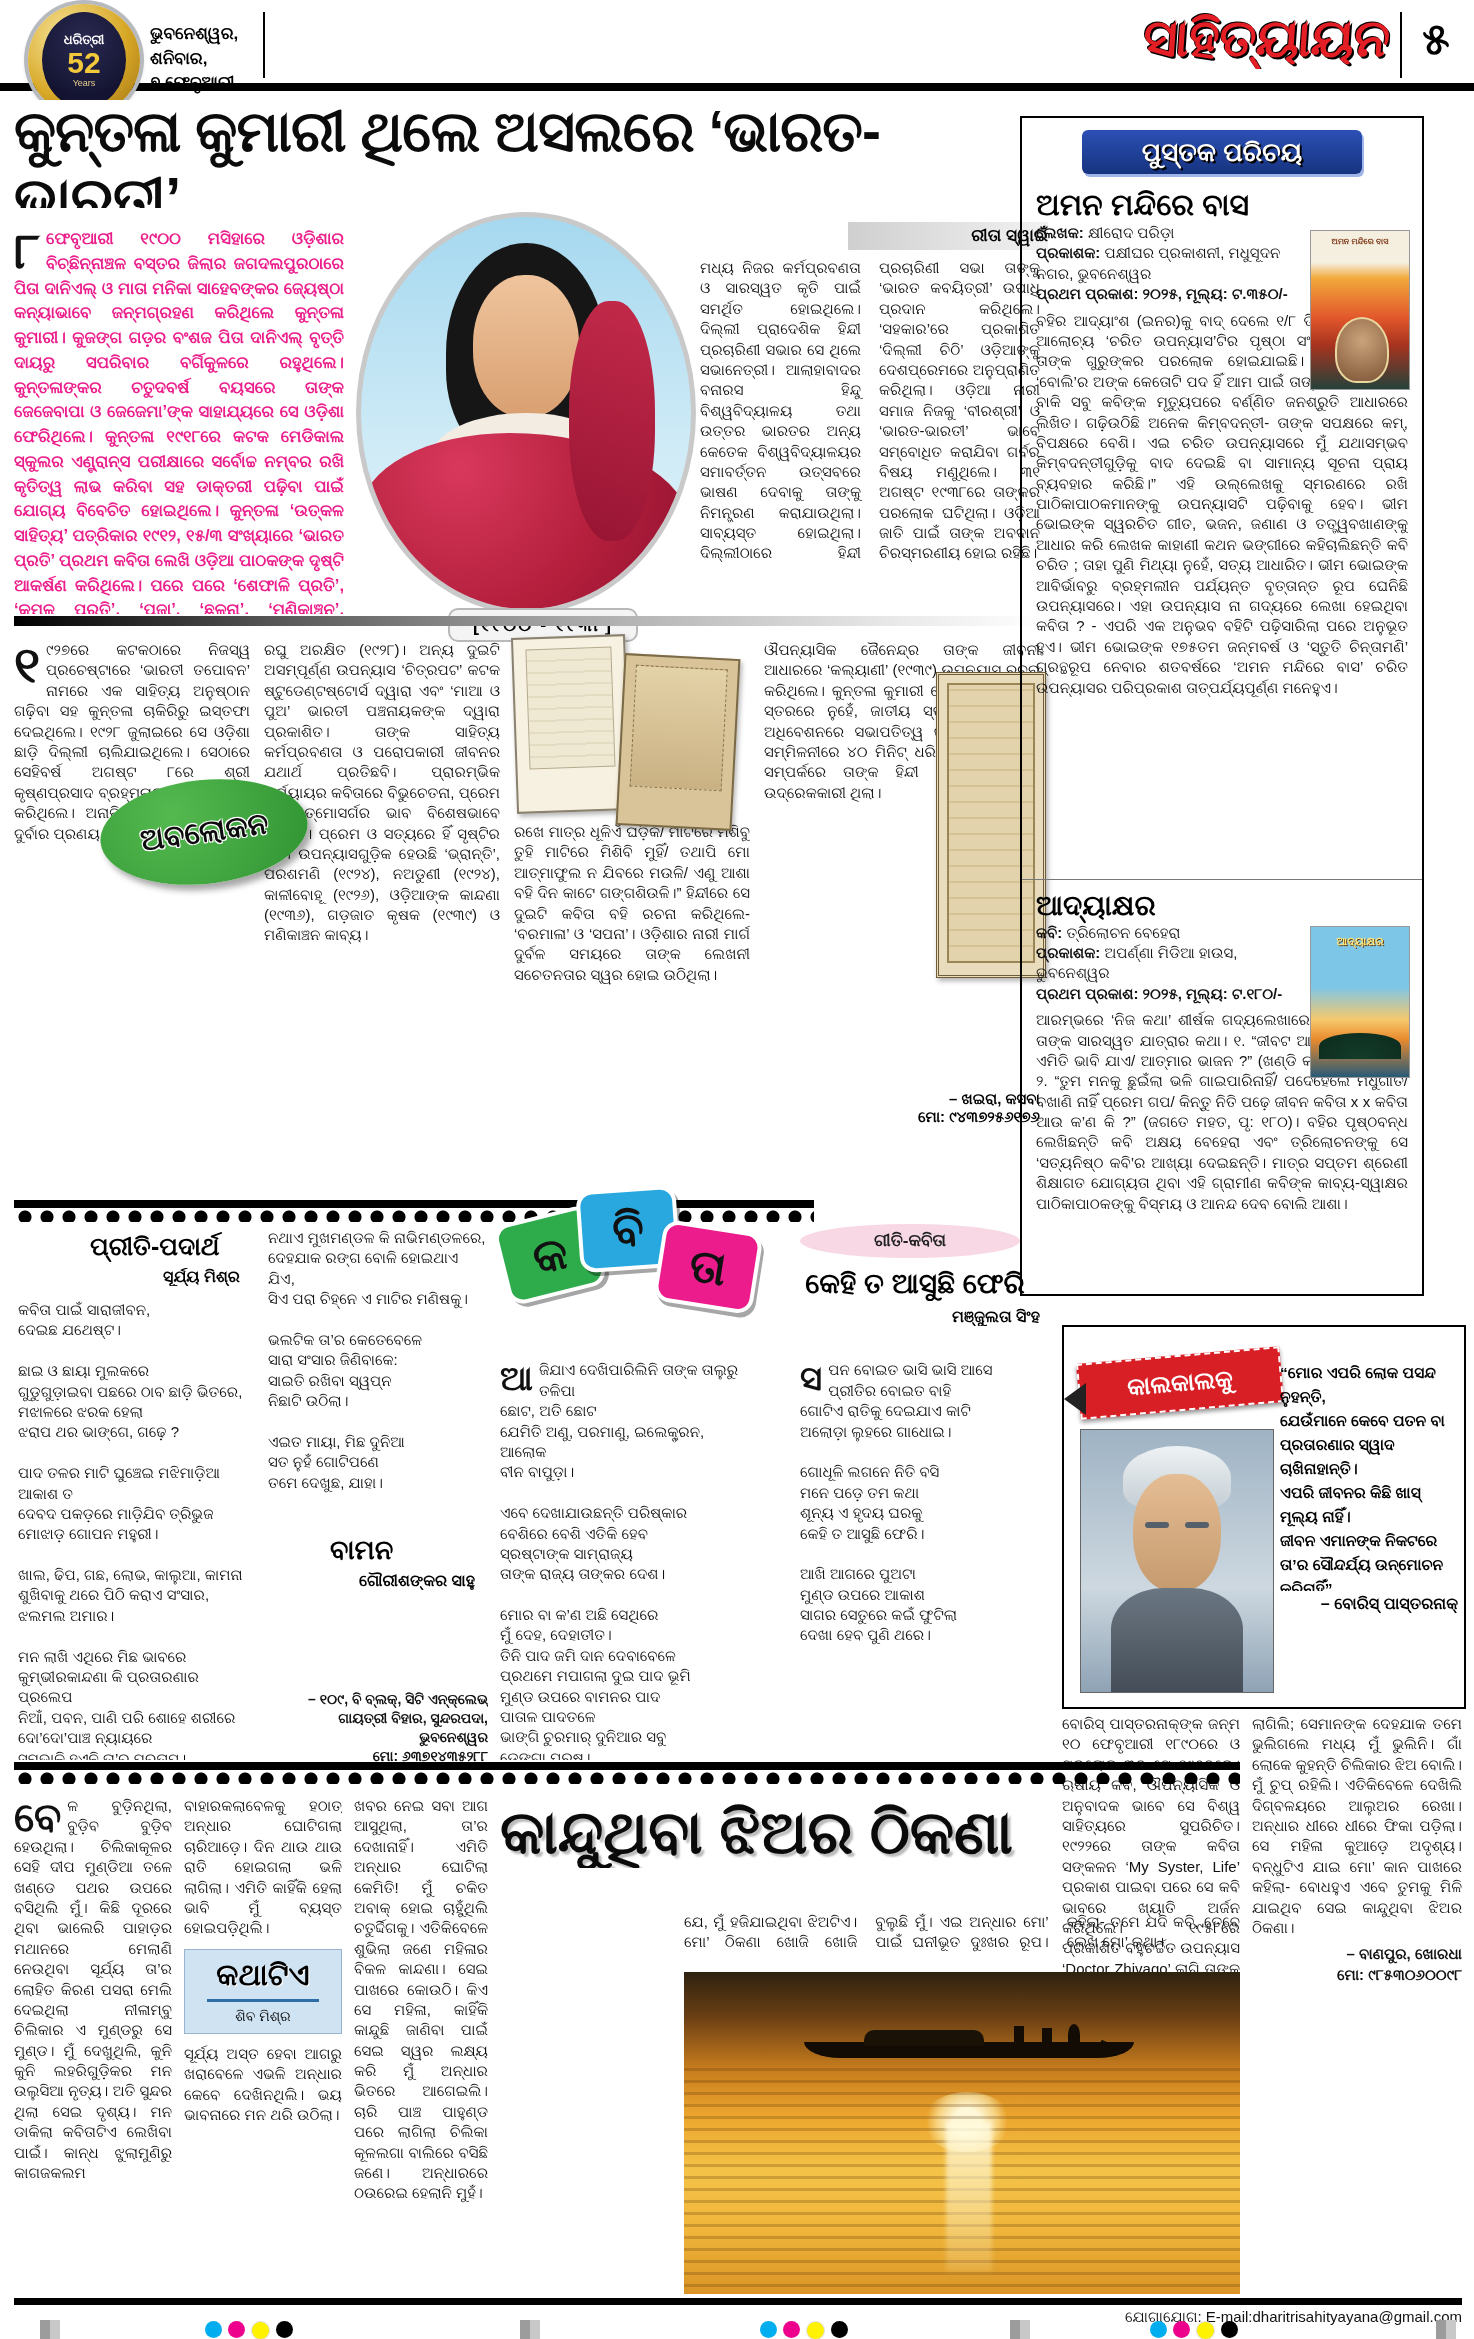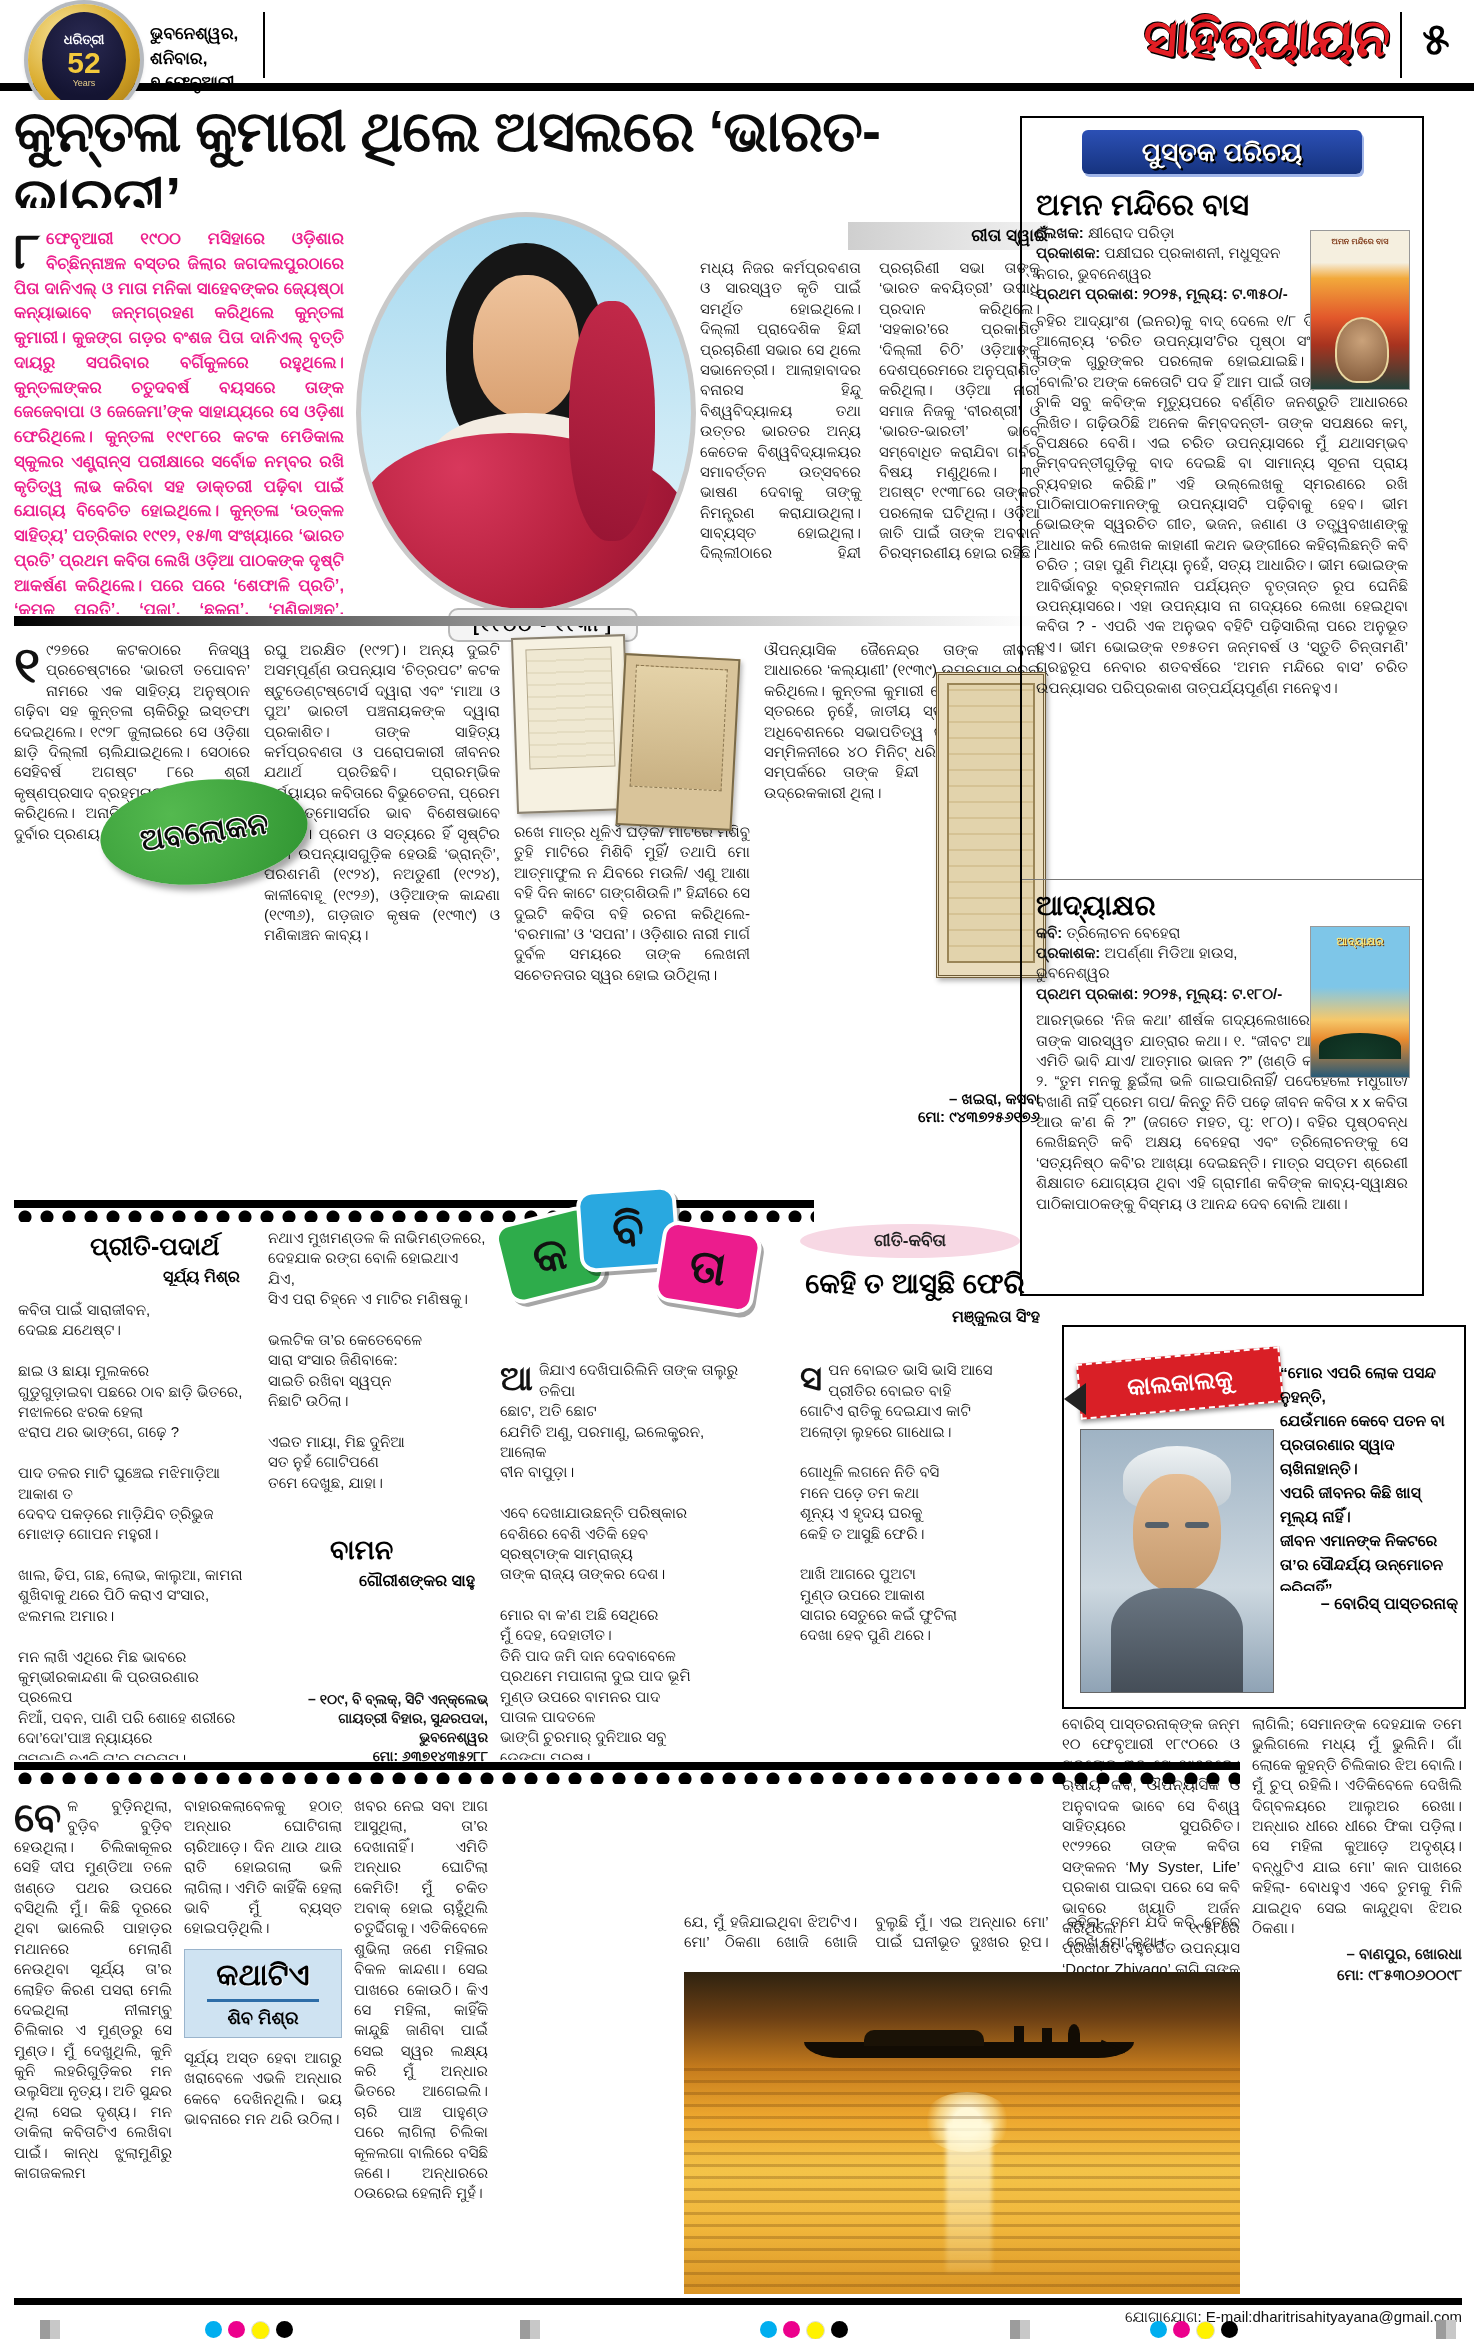--- a/index.html
+++ b/index.html
@@ -244,31 +244,32 @@
       <div style="position:absolute;left:64px;top:92px;width:24px;height:6px;background:#55606a;border-radius:3px;"></div>
       <div style="position:absolute;left:104px;top:92px;width:24px;height:6px;background:#55606a;border-radius:3px;"></div>
       <div style="position:absolute;left:30px;top:158px;width:132px;height:104px;background:linear-gradient(180deg,#6a7682,#454e58);border-radius:40% 40% 0 0;"></div>
     </div>
   </div>
 
   <div class="abs odia just" style="left:1062px;top:1714px;width:178px;height:550px;">ବୋରିସ୍ ପାସ୍ତରନାକ୍‌ଙ୍କ ଜନ୍ମ ୧୦ ଫେବୃଆରୀ ୧୮୯୦ରେ ଓ ପରଲୋକ ୩୦ ମେ ୧୯୬୦ରେ। ଋଷୀୟ କବି, ଔପନ୍ୟାସିକ ଓ ଅନୁବାଦକ ଭାବେ ସେ ବିଶ୍ୱ ସାହିତ୍ୟରେ ସୁପରିଚିତ। ୧୯୨୨ରେ ତାଙ୍କ କବିତା ସଙ୍କଳନ ‘My Syster, Life’ ପ୍ରକାଶ ପାଇବା ପରେ ସେ କବି ଭାବରେ ଖ୍ୟାତି ଅର୍ଜନ କରିଥିଲେ। ୧୯୫୮ରେ ପ୍ରକାଶିତ ବହୁଚର୍ଚ୍ଚିତ ଉପନ୍ୟାସ ‘Doctor Zhivago’ ଲାଗି ତାଙ୍କୁ ନୋବେଲ ପୁରସ୍କାର ଘୋଷଣା କରାଯାଇଥିଲା।</div>
 
   <div class="abs scallop" style="left:14px;top:1762px;width:1226px;height:24px;"></div>
 
+  <h2 class="abs" style="left:500px;top:1798px;width:740px;font-size:60px;font-weight:800;color:#0a0a0a;text-shadow:3px 3px 2px #bbb;">କାନ୍ଦୁଥିବା ଝିଅର ଠିକଣା</h2>
 
   <div class="abs odia just" style="left:14px;top:1796px;width:158px;height:500px;">
     <span class="dropcap" style="font-size:40px;">ବେ</span><span>ଳ ବୁଡ଼ିନଥିଲା, ବୁଡ଼ିବ ବୁଡ଼ିବ ହେଉଥିଲା। ଚିଲିକାକୂଳର ସେହି ଦୀପ ମୁଣ୍ଡିଆ ତଳେ ଖଣ୍ଡେ ପଥର ଉପରେ ବସିଥିଲି ମୁଁ। କିଛି ଦୂରରେ ଥିବା ଭାଲେରି ପାହାଡ଼ର ମଥାନରେ ମେଲାଣି ନେଉଥିବା ସୂର୍ଯ୍ୟ ତା’ର ଲୋହିତ କିରଣ ପସରା ମେଲି ଦେଇଥିଲା ନୀଳାମ୍ବୁ ଚିଲିକାର ଏ ମୁଣ୍ଡରୁ ସେ ମୁଣ୍ଡ। ମୁଁ ଦେଖୁଥିଲି, କୁନି କୁନି ଲହରିଗୁଡ଼ିକର ମନ ଉଲୁସିଆ ନୃତ୍ୟ। ଅତି ସୁନ୍ଦର ଥିଲା ସେଇ ଦୃଶ୍ୟ। ମନ ଡାକିଲା କବିତାଟିଏ ଲେଖିବା ପାଇଁ। କାନ୍ଧ ଝୁଲାମୁଣିରୁ କାଗଜକଲମ</span>
   </div>
 
   <div class="abs" style="left:184px;top:1796px;width:158px;height:500px;">
     <p class="odia just">ବାହାରକଲାବେଳକୁ ହଠାତ୍ ଅନ୍ଧାର ଘୋଟିଗଲା ଚାରିଆଡ଼େ। ଦିନ ଥାଉ ଥାଉ ରାତି ହୋଇଗଲା ଭଳି ଲାଗିଲା। ଏମିତି କାହିଁକି ହେଲା ଭାବି ମୁଁ ବ୍ୟସ୍ତ ହୋଇପଡ଼ିଥିଲି।</p>
     <div style="margin:10px 0;background:#cfe3f2;border:1px solid #9ab4cc;text-align:center;padding:8px 4px;">
       <div style="font-size:30px;font-weight:800;text-shadow:1px 1px 0 #fff;">କଥାଟିଏ</div>
       <div style="height:3px;background:#2d6da8;margin:6px 18px;"></div>
-      <div style="font-size:18px;font-weight:bold;">ଶିବ ମିଶ୍ର</div>
+      <div style="font-size:14px;font-weight:normal;">ଶିବ ମିଶ୍ର</div>
     </div>
     <p class="odia just">ସୂର୍ଯ୍ୟ ଅସ୍ତ ହେବା ଆଗରୁ ଖରାବେଳେ ଏଭଳି ଅନ୍ଧାର କେବେ ଦେଖିନଥିଲି। ଭୟ ଭାବନାରେ ମନ ଥରି ଉଠିଲା।</p>
   </div>
 
   <div class="abs odia just" style="left:354px;top:1796px;width:134px;height:500px;">
     <span>ଖବର ନେଇ ସବା ଆଗ ଆସୁଥିଲା, ତା’ର ଦେଖାନାହିଁ। ଏମିତି ଅନ୍ଧାର ଘୋଟିଲା କେମିତି! ମୁଁ ଚକିତ ଅବାକ୍ ହୋଇ ଚାହୁଁଥିଲି ଚତୁର୍ଦ୍ଦିଗକୁ। ଏତିକିବେଳେ ଶୁଭିଲା ଜଣେ ମହିଳାର ବିକଳ କାନ୍ଦଣା। ସେଇ ପାଖରେ କୋଉଠି। କିଏ ସେ ମହିଳା, କାହିଁକି କାନ୍ଦୁଛି ଜାଣିବା ପାଇଁ ସେଇ ସ୍ୱର ଲକ୍ଷ୍ୟ କରି ମୁଁ ଅନ୍ଧାର ଭିତରେ ଆଗେଇଲି। ଚାରି ପାଞ୍ଚ ପାହୁଣ୍ଡ ପରେ ଲାଗିଲା ଚିଲିକା କୂଳଲଗା ବାଲିରେ ବସିଛି ଜଣେ। ଅନ୍ଧାରରେ ଠଉରେଇ ହେଲାନି ମୁହଁ।</span>
   </div>
 
   <div class="abs odia just colbox" style="left:684px;top:1912px;width:556px;height:52px;column-count:3;">ଯେ, ମୁଁ ହଜିଯାଇଥିବା ଝିଅଟିଏ। ମୋ’ ଠିକଣା ଖୋଜି ଖୋଜି ବୁଲୁଛି ମୁଁ। ଏଇ ଅନ୍ଧାର ମୋ’ ପାଇଁ ଘନୀଭୂତ ଦୁଃଖର ରୂପ। କହିଲା- ତମେ ଯଦି କବି, ତେବେ ଲେଖ ମୋ’ କଥା।</div>
 

